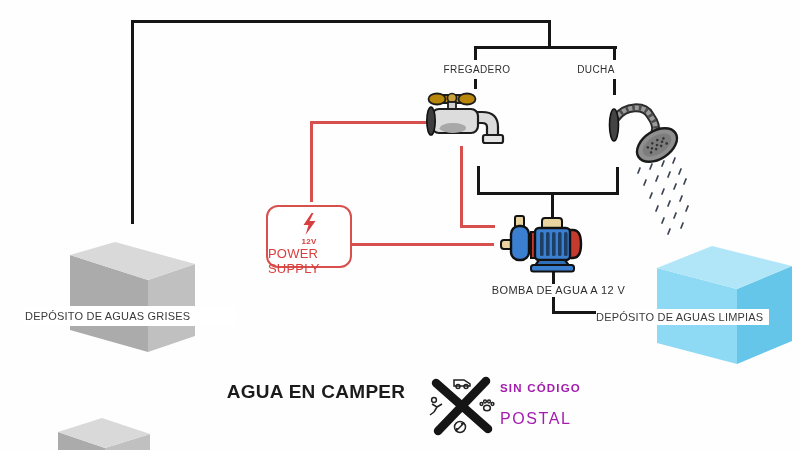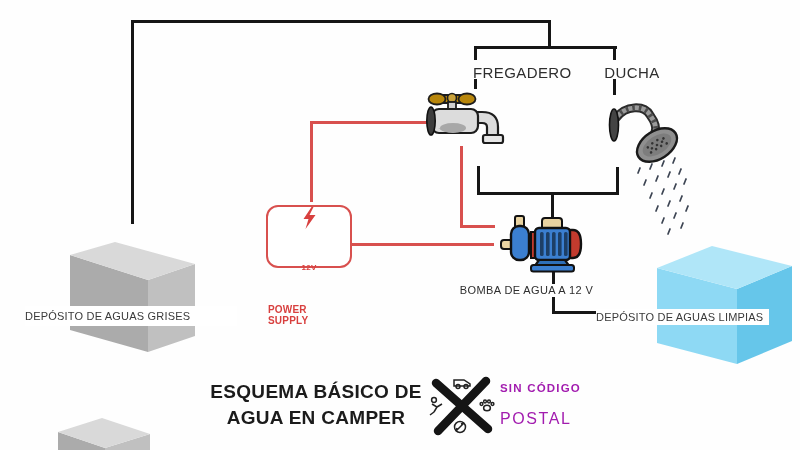--- a/index.html
+++ b/index.html
@@ -1,29 +1,29 @@
 <!DOCTYPE html>
 <html><head>
 <meta charset="utf-8">
 <style>
   html,body{margin:0;padding:0;background:#fff;}
   .stage{position:relative;width:800px;height:450px;background:#fefefe;overflow:hidden;
          font-family:"Liberation Sans",sans-serif;}
   .pline{position:absolute;background:#161616;}
   .rline{position:absolute;background:#d8504e;}
   .lbl{position:absolute;color:#2e2e2e;text-align:center;letter-spacing:.4px;}
-  .lbl-sm{font-size:15px;margin-left:36px;}
+  .lbl-sm{font-size:10px;}
   .lbl-md{font-size:11px;font-weight:500;}
   .band{position:absolute;background:#fff;display:flex;align-items:center;justify-content:flex-start;
         color:#3a3a3a;font-size:11px;font-weight:500;letter-spacing:.2px;white-space:nowrap;}
   .psu{position:absolute;left:266px;top:205px;width:86px;height:63px;border:2.5px solid #d8504e;
        border-radius:12px;background:#fff;display:flex;flex-direction:column;align-items:center;
-       justify-content:flex-start;box-sizing:border-box;gap:32px;}
+       justify-content:flex-start;padding-top:6px;box-sizing:border-box;}
   .psu .v{color:#d8403f;font-size:8px;font-weight:bold;margin-top:2px;letter-spacing:.3px;}
-  .psu .n{color:#d8403f;font-size:10px;font-weight:bold;letter-spacing:.2px;}
+  .psu .n{color:#d8403f;font-size:13px;font-weight:normal;letter-spacing:.2px;}
   .title{position:absolute;left:186px;top:379px;width:260px;text-align:center;color:#1b1b1b;
          font-size:19px;font-weight:bold;line-height:26px;letter-spacing:.3px;}
   .brandtext{position:absolute;left:500px;top:382px;color:#a21caf;}
   .brandtext .t1{font-size:11.5px;font-weight:bold;letter-spacing:1.2px;}
   .brandtext .t2{font-size:16px;font-weight:400;letter-spacing:1.6px;margin-top:16px;}
   svg{position:absolute;overflow:visible;}
 </style>
 </head>
 <body>
 
@@ -151,30 +151,29 @@
   </svg>
 
   <svg style="left:50px;top:414px" width="105" height="36" viewBox="0 0 105 36">
     <polygon points="8,18 55,34 55,40 8,40" fill="#ababab"></polygon>
     <polygon points="55,34 100,20 100,40 55,40" fill="#c0c0c0"></polygon>
     <polygon points="8,18 52,4 100,20 55,34" fill="#d9d9d9"></polygon>
   </svg>
 
   <div class="lbl lbl-sm" style="left:437px;top:64px;width:80px">FREGADERO</div>
   <div class="lbl lbl-sm" style="left:566px;top:64px;width:60px">DUCHA</div>
-  <div class="lbl lbl-md" style="left:444px;top:284px;width:165px">BOMBA DE AGUA A 12 V</div>
+  <div class="lbl lbl-md" style="left:476px;top:284px;width:165px">BOMBA DE AGUA A 12 V</div>
   <div class="band" style="left:25px;top:306px;width:212px;height:20px">
     <span>DEPÓSITO DE AGUAS GRISES</span>
   </div>
   <div class="band" style="left:596px;top:309px;width:173px;height:16px">
     <span>DEPÓSITO DE AGUAS LIMPIAS</span>
   </div>
 
   <div class="title">
-    <div>ESQUEMA BÁSICO DE</div>
     <div>AGUA EN CAMPER</div>
   </div>
 
   <svg style="left:427px;top:374px" width="70" height="64" viewBox="0 0 70 64">
     <line x1="9" y1="9" x2="61" y2="55" stroke="#151515" stroke-width="8.5" stroke-linecap="round"></line>
     <line x1="59" y1="7" x2="11" y2="57" stroke="#151515" stroke-width="8.5" stroke-linecap="round"></line>
     <g fill="none" stroke="#222" stroke-width="1.5">
       <path d="M27 12 v-6 h10 l6 4 v2 z"></path>
       <circle cx="31" cy="12.5" r="2"></circle>
         <circle cx="39" cy="12.5" r="2"></circle>

